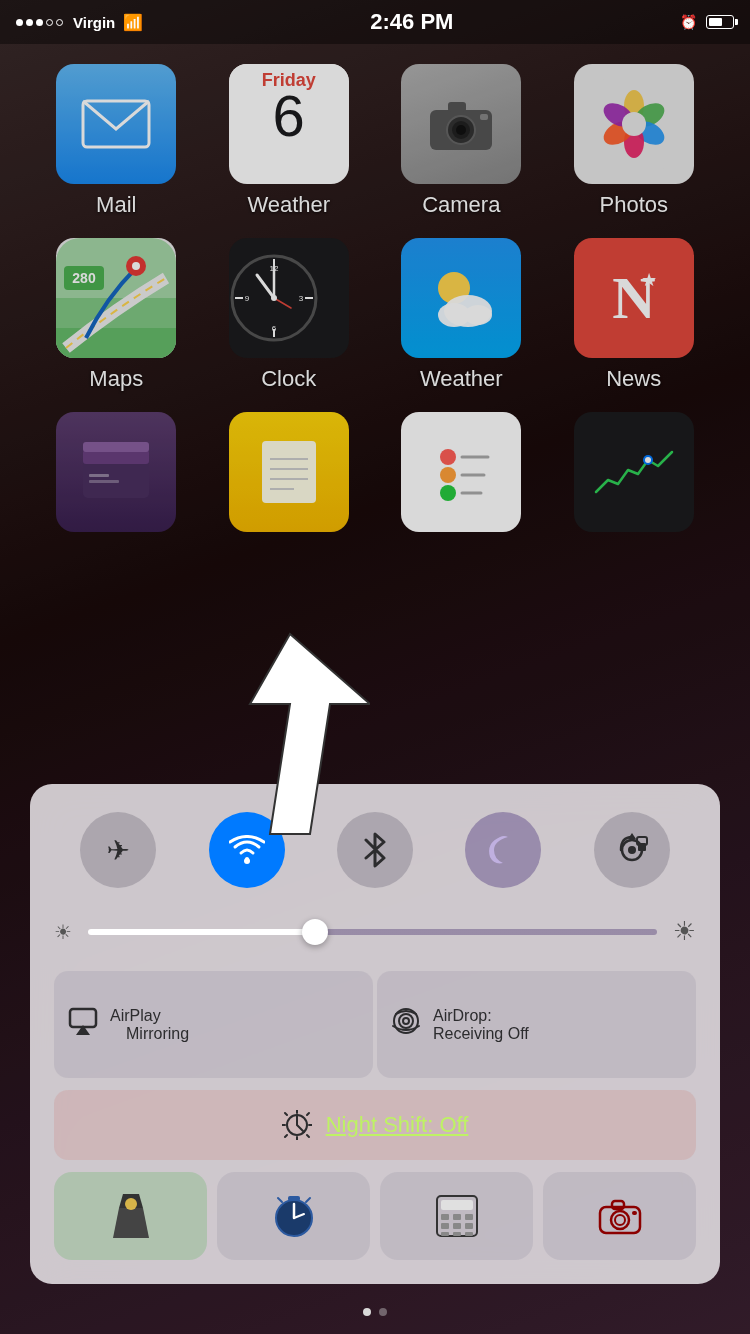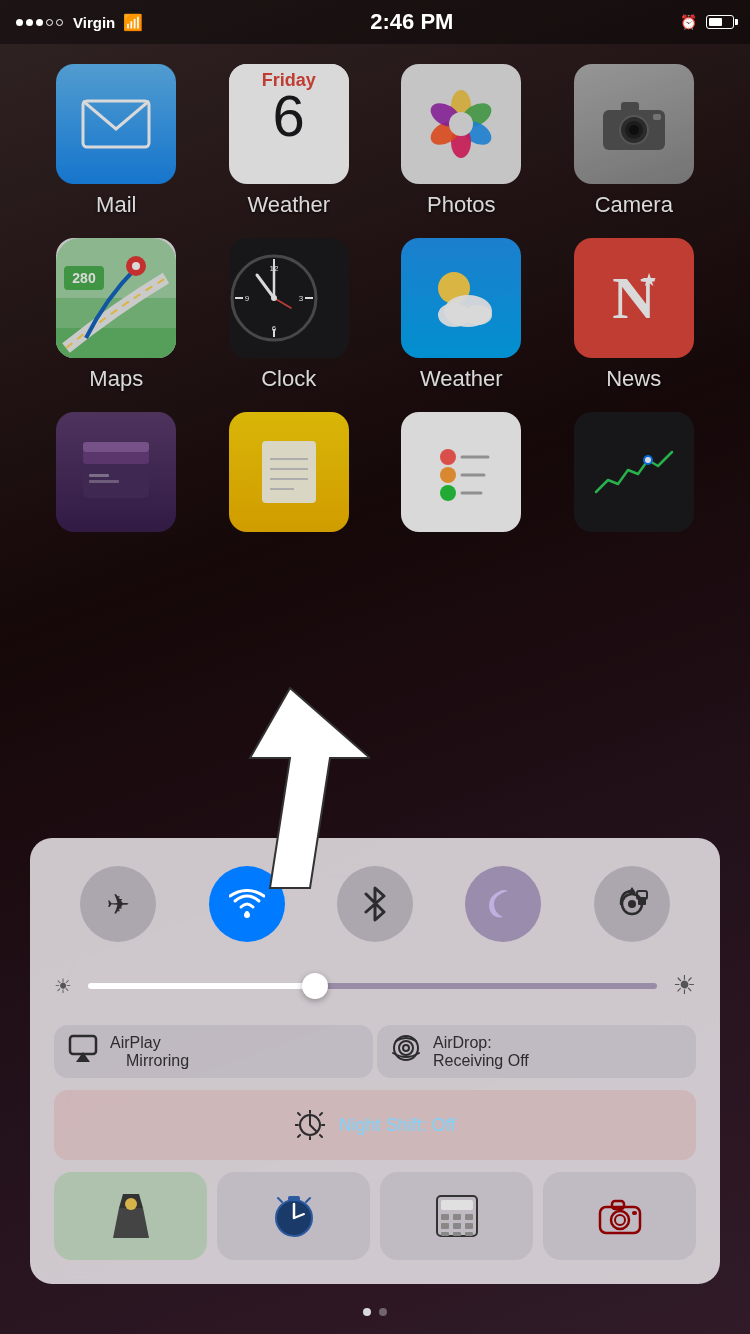--- a/index.html
+++ b/index.html
@@ -162,36 +162,36 @@
     }
 
     
     .action-row {
       display: flex; gap: 4px; margin-bottom: 12px;
     }
     .action-btn {
       flex: 1;
       background: rgba(180,175,185,0.55);
       border-radius: 14px;
-      padding: 8px 14px;
+      padding: 35px 14px;
       display: flex; align-items: center; gap: 12px;
       cursor: pointer;
     }
     .action-icon { font-size: 26px; color: #2c2c2e; flex-shrink: 0; }
 
     
     .night-shift-btn {
       background: rgba(205, 170, 170, 0.55);
       border-radius: 14px;
       padding: 20px 14px;
       display: flex; align-items: center; justify-content: center; gap: 14px;
       margin-bottom: 12px;
       cursor: pointer;
     }
-    .night-text { font-size: 18px; font-weight: 500; color: #7dd3fc; }
+    .night-text { font-size: 22px; font-weight: 500; color: #bef264; text-decoration: underline; }
 
     
     .shortcut-row {
       display: flex; gap: 10px;
     }
     .shortcut-btn {
       flex: 1;
       background: rgba(180,175,185,0.55);
       border-radius: 18px;
       padding: 22px 14px;
@@ -264,51 +264,51 @@
       </svg>
     </div>
     <span class="app-label">Mail</span>
   </div>
   <div class="app-item">
     <div class="app-icon icon-calendar" style="background:white; flex-direction:column; padding:0; overflow:hidden; justify-content:flex-start;">
       <div style="background:white; width:100%; text-align:center; padding:6px 0 0; font-size:18px; color:#e2483d; font-weight:700;">Friday</div>
       <div style="font-size:58px; color:#1c1c1e; font-weight:100; line-height:1; margin-top:-4px;">6</div>
     </div>
     <span class="app-label">Weather</span>
+  </div>
+  <div class="app-item">
+    <div class="app-icon icon-camera" style="background:linear-gradient(160deg,#b0b0b0,#888); justify-content:center; align-items:center;">
+      <svg width="70" height="60" viewBox="0 0 70 60">
+        <rect x="4" y="16" width="62" height="40" rx="6" fill="#555"></rect>
+        <circle cx="35" cy="36" r="14" fill="#333" stroke="#666" stroke-width="2"></circle>
+        <circle cx="35" cy="36" r="9" fill="#222"></circle>
+        <circle cx="35" cy="36" r="5" fill="#111"></circle>
+        <rect x="22" y="8" width="18" height="10" rx="3" fill="#555"></rect>
+        <rect x="54" y="20" width="8" height="6" rx="2" fill="#888"></rect>
+      </svg>
+    </div>
+    <span class="app-label">Camera</span>
   </div>
   <div class="app-item">
     <div class="app-icon photos-icon">
       <svg width="90" height="90" viewBox="0 0 90 90">
         <rect width="90" height="90" rx="20" fill="#e8e8e8"></rect>
 
         <g transform="translate(45,45)">
           <ellipse cx="0" cy="-18" rx="10" ry="16" fill="#f5c842" opacity="0.9"></ellipse>
           <ellipse cx="0" cy="-18" rx="10" ry="16" fill="#4caf50" opacity="0.9" transform="rotate(60)"></ellipse>
           <ellipse cx="0" cy="-18" rx="10" ry="16" fill="#2196f3" opacity="0.9" transform="rotate(120)"></ellipse>
           <ellipse cx="0" cy="-18" rx="10" ry="16" fill="#e91e63" opacity="0.9" transform="rotate(180)"></ellipse>
           <ellipse cx="0" cy="-18" rx="10" ry="16" fill="#ff5722" opacity="0.9" transform="rotate(240)"></ellipse>
           <ellipse cx="0" cy="-18" rx="10" ry="16" fill="#9c27b0" opacity="0.9" transform="rotate(300)"></ellipse>
           <circle r="12" fill="#e8e8e8"></circle>
         </g>
       </svg>
     </div>
     <span class="app-label">Photos</span>
-  </div>
-  <div class="app-item">
-    <div class="app-icon icon-camera" style="background:linear-gradient(160deg,#b0b0b0,#888); justify-content:center; align-items:center;">
-      <svg width="70" height="60" viewBox="0 0 70 60">
-        <rect x="4" y="16" width="62" height="40" rx="6" fill="#555"></rect>
-        <circle cx="35" cy="36" r="14" fill="#333" stroke="#666" stroke-width="2"></circle>
-        <circle cx="35" cy="36" r="9" fill="#222"></circle>
-        <circle cx="35" cy="36" r="5" fill="#111"></circle>
-        <rect x="22" y="8" width="18" height="10" rx="3" fill="#555"></rect>
-        <rect x="54" y="20" width="8" height="6" rx="2" fill="#888"></rect>
-      </svg>
-    </div>
-    <span class="app-label">Camera</span>
   </div>
 
   <div class="app-item">
     <div class="app-icon icon-maps" style="background:#e8e8e8; overflow:hidden;">
       <svg width="120" height="120" viewBox="0 0 120 120">
         <rect width="120" height="120" rx="24" fill="#a5d6a7"></rect>
         <rect x="0" y="60" width="120" height="60" rx="0" fill="#81c784"></rect>
         <rect x="0" y="90" width="120" height="30" rx="0" fill="#66bb6a"></rect>
 
         <path d="M10,110 Q60,70 110,40" stroke="#eeeeee" stroke-width="12" fill="none"></path>

